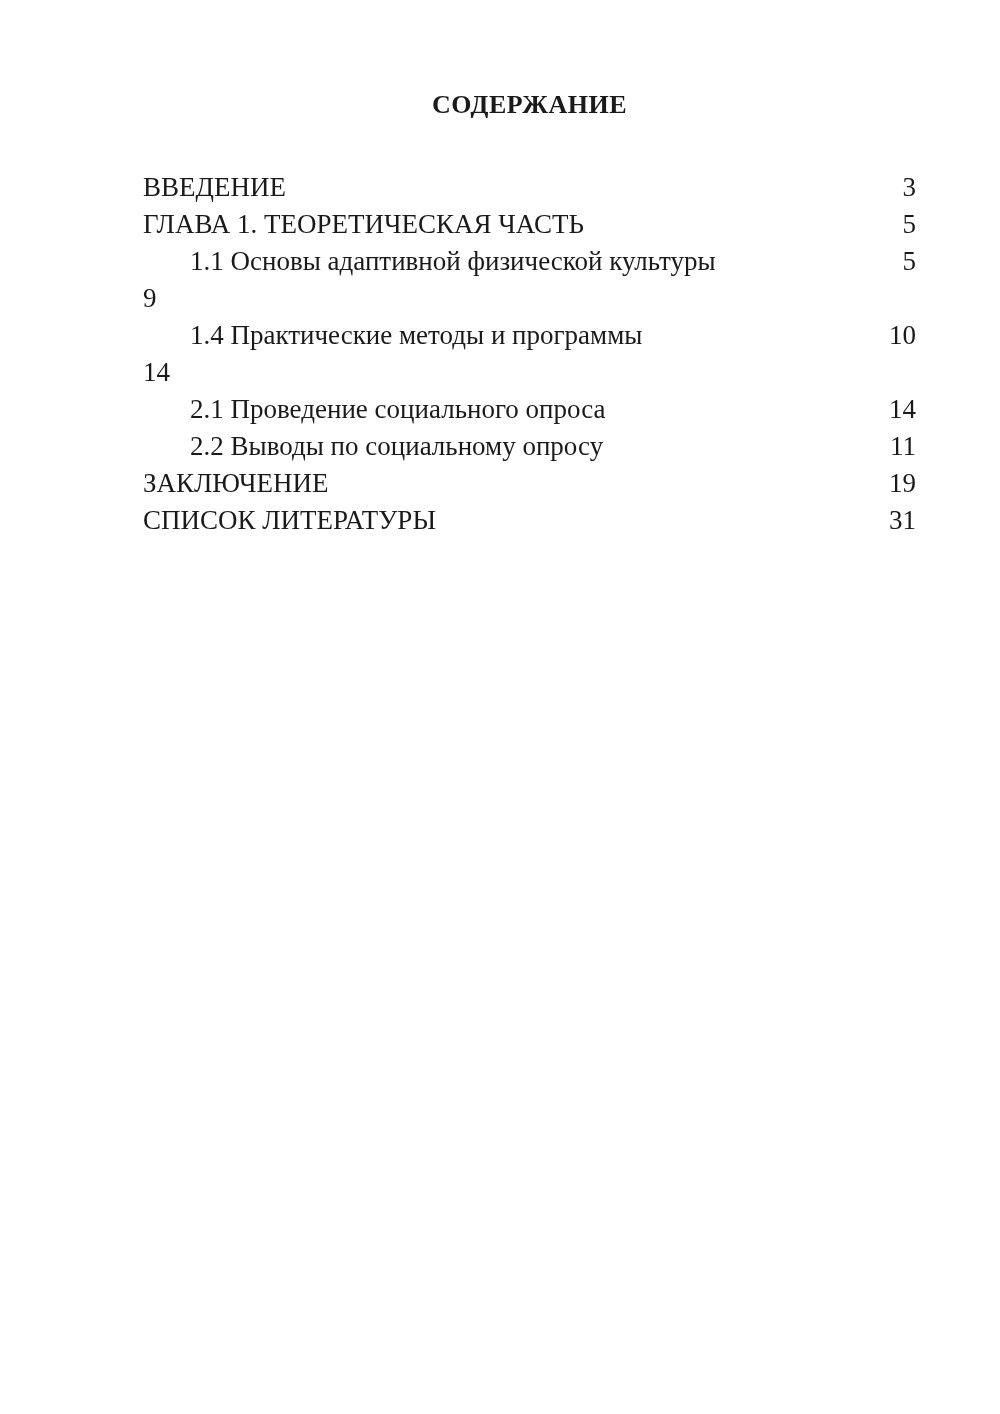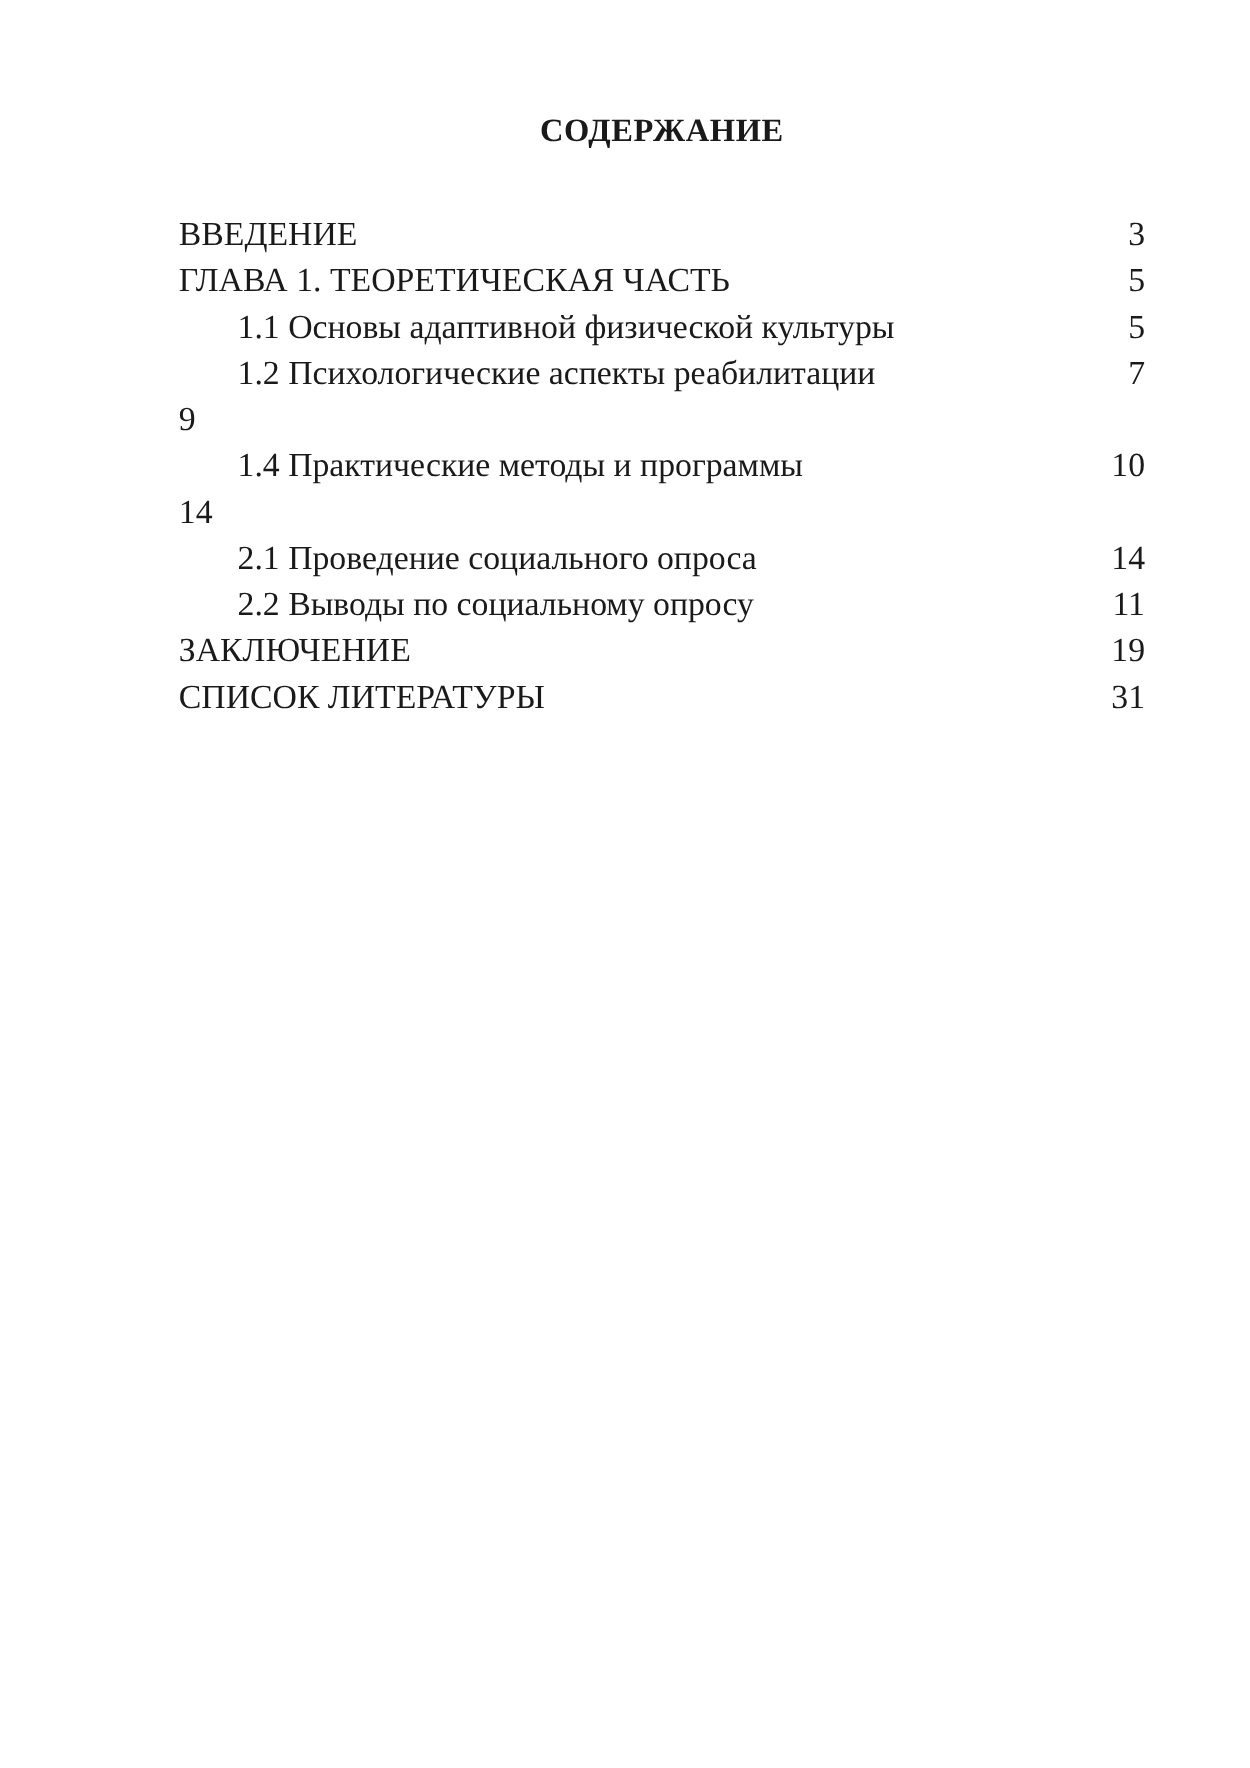--- a/index.html
+++ b/index.html
@@ -82,24 +82,20 @@
         </div>
         <div class="toc-row">
           <span class="toc-label">ГЛАВА 1. ТЕОРЕТИЧЕСКАЯ ЧАСТЬ</span>
           <span class="toc-page">5</span>
         </div>
         <div class="toc-row indent">
           <span class="toc-label">1.1 Основы адаптивной физической культуры</span>
           <span class="toc-page">5</span>
         </div>
         <div class="toc-row indent">
-          <span class="toc-label">1.2 Психологические аспекты реабилитации</span>
-          <span class="toc-page">7</span>
-        </div>
-        <div class="toc-row indent">
           <span class="toc-page">9</span>
         </div>
         <div class="toc-row indent">
           <span class="toc-label">1.4 Практические методы и программы</span>
           <span class="toc-page">10</span>
         </div>
         <div class="toc-row">
           <span class="toc-page">14</span>
         </div>
         <div class="toc-row indent">

